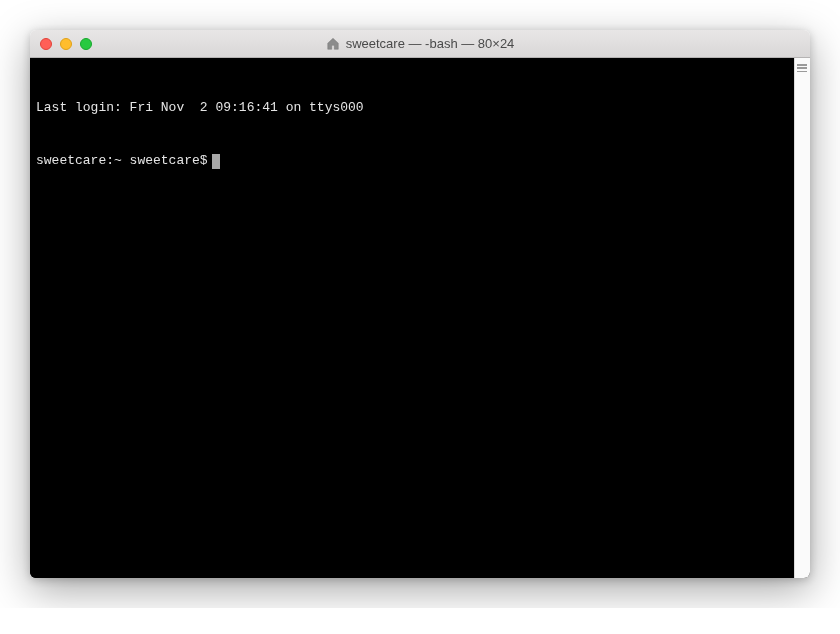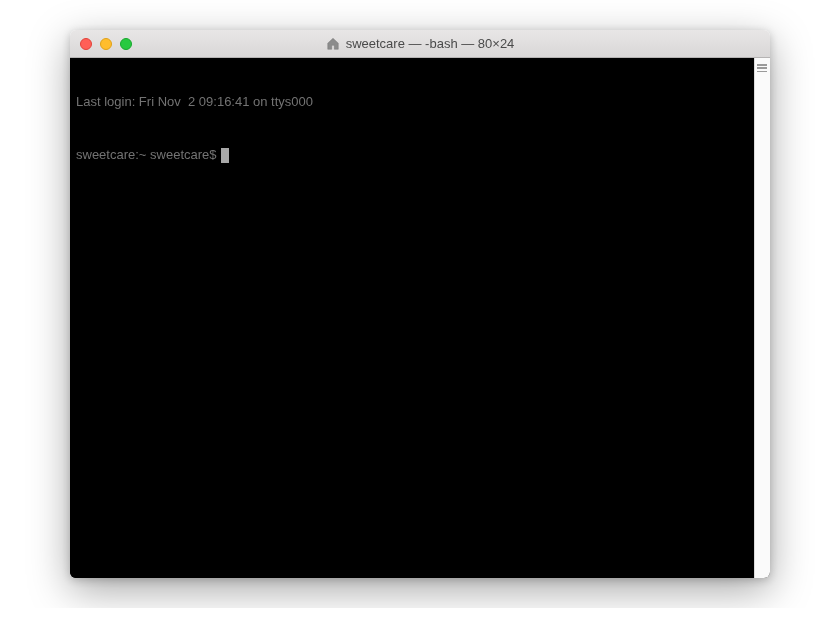--- a/index.html
+++ b/index.html
@@ -9,21 +9,21 @@
     }
     body {
       background: #ffffff;
       display: flex;
       justify-content: center;
       align-items: flex-start;
       padding: 30px;
       font-family: -apple-system, BlinkMacSystemFont, "Helvetica Neue", sans-serif;
     }
     .window {
-      width: 700px;
+      width: 780px;
       border-radius: 6px;
       overflow: hidden;
       box-shadow: 0 12px 40px rgba(0,0,0,0.35), 0 2px 8px rgba(0,0,0,0.2);
       background: #fff;
     }
     .titlebar {
       height: 28px;
       background: linear-gradient(to bottom, #e8e6e6 0%, #d9d7d7 100%);
       border-bottom: 1px solid #b5b3b3;
       display: flex;
@@ -61,25 +61,25 @@
       height: 14px;
     }
     .terminal-area {
       display: flex;
       height: 520px;
       background: #000;
     }
     .terminal {
       flex: 1;
       background: #000;
-      color: #737373;
-      font-family: Liberation Sans, sans-serif;
+      color: #e5e5e5;
+      font-family: Liberation Mono, monospace;
       font-size: 13px;
       line-height: 1.35;
-      padding: 0 6px;
+      padding: 6px 6px;
       white-space: pre;
       overflow: hidden;
     }
     .terminal-line {
       display: block;
     }
     .prompt-line {
       display: flex;
       align-items: flex-end;
     }

